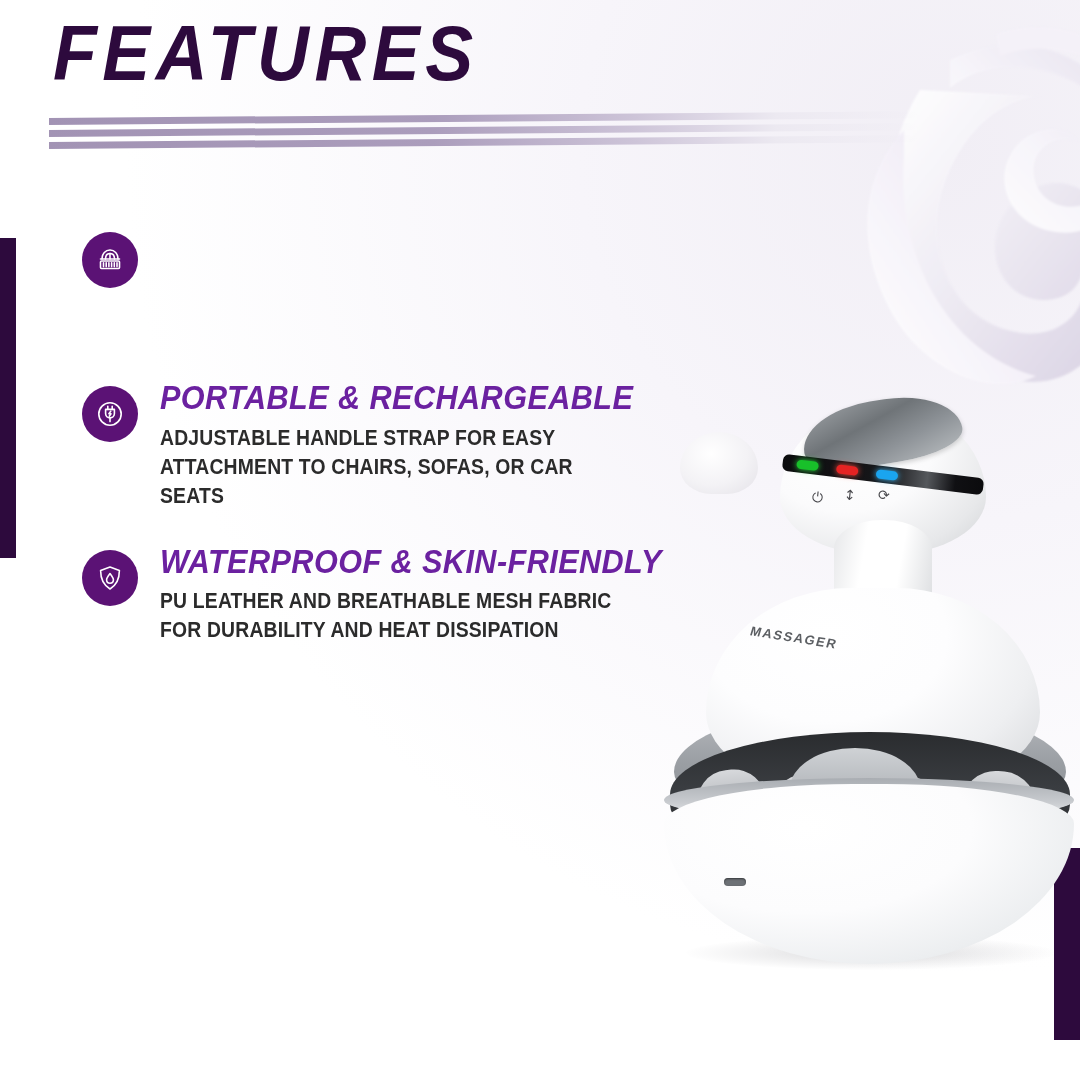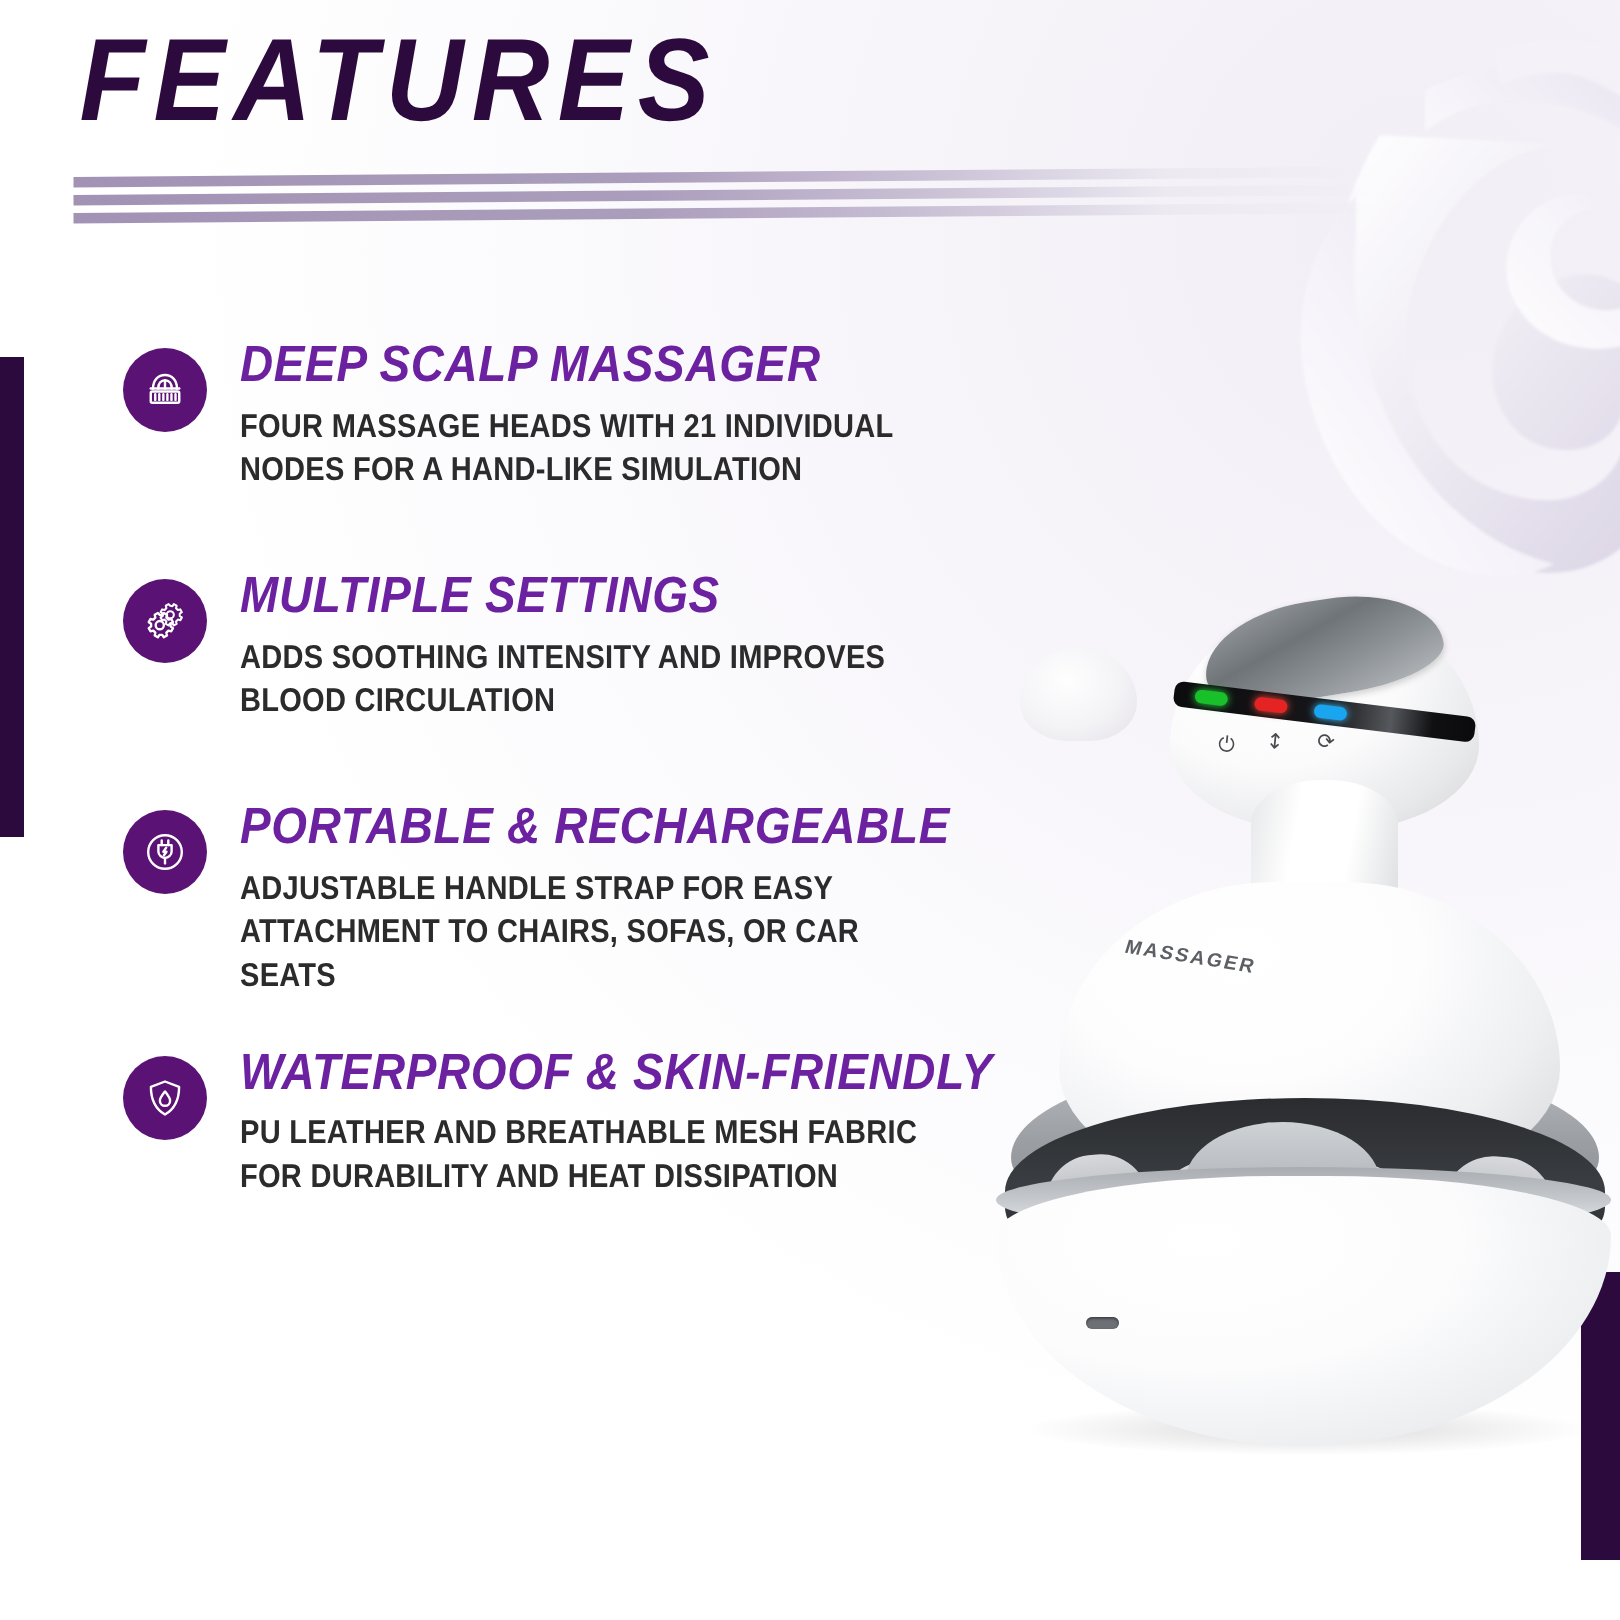--- a/index.html
+++ b/index.html
@@ -292,56 +292,22 @@
           <path d="M8 15 C8 9.5 11.5 6 16 6 C20.5 6 24 9.5 24 15"></path>
           <path d="M11.5 15 C11.5 11.5 13.5 9.5 16 9.5 C18.5 9.5 20.5 11.5 20.5 15"></path>
           <path d="M16 9.5 L16 15"></path>
           <path d="M6.5 15 L25.5 15"></path>
           <rect x="6.5" y="17" width="19" height="7.5" rx="1"></rect>
           <path d="M9.5 18.8 L9.5 22.6 M12.2 18.8 L12.2 22.6 M14.9 18.8 L14.9 22.6
                    M17.6 18.8 L17.6 22.6 M20.3 18.8 L20.3 22.6 M23 18.8 L23 22.6"></path>
         </svg>
       </span>
     </div>
-    <div class="f-body">
-      <div class="f-title">DEEP SCALP MASSAGER</div>
-      <div class="f-desc">FOUR MASSAGE HEADS WITH 21 INDIVIDUAL
-NODES FOR A HAND-LIKE SIMULATION</div>
-    </div>
-  </div>
-
-  <div class="feature">
-    <div class="f-icon">
-      <span>
-        <svg width="32" height="32" viewBox="0 0 32 32" fill="none" stroke="#ffffff" stroke-width="1.5" stroke-linecap="round" stroke-linejoin="round">
-          <g transform="translate(19.5,12.5) scale(0.92)">
-            <path d="M0 -7.2 L1.6 -6.9 L2.6 -8.4 L4.6 -7.3 L4.2 -5.5 L5.5 -4.2 L7.3 -4.6
-                     L8.4 -2.6 L6.9 -1.6 L6.9 0.2 L8.4 1.2 L7.3 3.2 L5.5 2.8 L4.2 4.1
-                     L4.6 5.9 L2.6 7 L1.6 5.5 L-0.2 5.5 L-1.2 7 L-3.2 5.9 L-2.8 4.1
-                     L-4.1 2.8 L-5.9 3.2 L-7 1.2 L-5.5 0.2 L-5.5 -1.6 L-7 -2.6
-                     L-5.9 -4.6 L-4.1 -4.2 L-2.8 -5.5 L-3.2 -7.3 L-1.2 -8.4 Z"></path>
-            <circle cx="0" cy="-0.7" r="2.6"></circle>
-          </g>
-          <g transform="translate(12.5,19.5) scale(1.05)">
-            <path d="M0 -7.2 L1.6 -6.9 L2.6 -8.4 L4.6 -7.3 L4.2 -5.5 L5.5 -4.2 L7.3 -4.6
-                     L8.4 -2.6 L6.9 -1.6 L6.9 0.2 L8.4 1.2 L7.3 3.2 L5.5 2.8 L4.2 4.1
-                     L4.6 5.9 L2.6 7 L1.6 5.5 L-0.2 5.5 L-1.2 7 L-3.2 5.9 L-2.8 4.1
-                     L-4.1 2.8 L-5.9 3.2 L-7 1.2 L-5.5 0.2 L-5.5 -1.6 L-7 -2.6
-                     L-5.9 -4.6 L-4.1 -4.2 L-2.8 -5.5 L-3.2 -7.3 L-1.2 -8.4 Z"></path>
-            <circle cx="0" cy="-0.7" r="2.6"></circle>
-          </g>
-        </svg>
-      </span>
-    </div>
-    <div class="f-body">
-      <div class="f-title">MULTIPLE SETTINGS</div>
-      <div class="f-desc">ADDS SOOTHING INTENSITY AND IMPROVES
-BLOOD CIRCULATION</div>
-    </div>
-  </div>
+  </div>
+
 
   <div class="feature">
     <div class="f-icon">
       <span>
         <svg width="32" height="32" viewBox="0 0 32 32" fill="none" stroke="#ffffff" stroke-width="1.6" stroke-linecap="round" stroke-linejoin="round">
           <circle cx="16" cy="16" r="11.2"></circle>
           <path d="M11.6 11.4 L11.6 15.6 C11.6 18 13.6 19.9 16 19.9
                    C18.4 19.9 20.4 18 20.4 15.6 L20.4 11.4 Z"></path>
           <path d="M13.8 8.3 L13.8 11.4 M18.2 8.3 L18.2 11.4"></path>
           <path d="M16 19.9 L16 23.6"></path>

